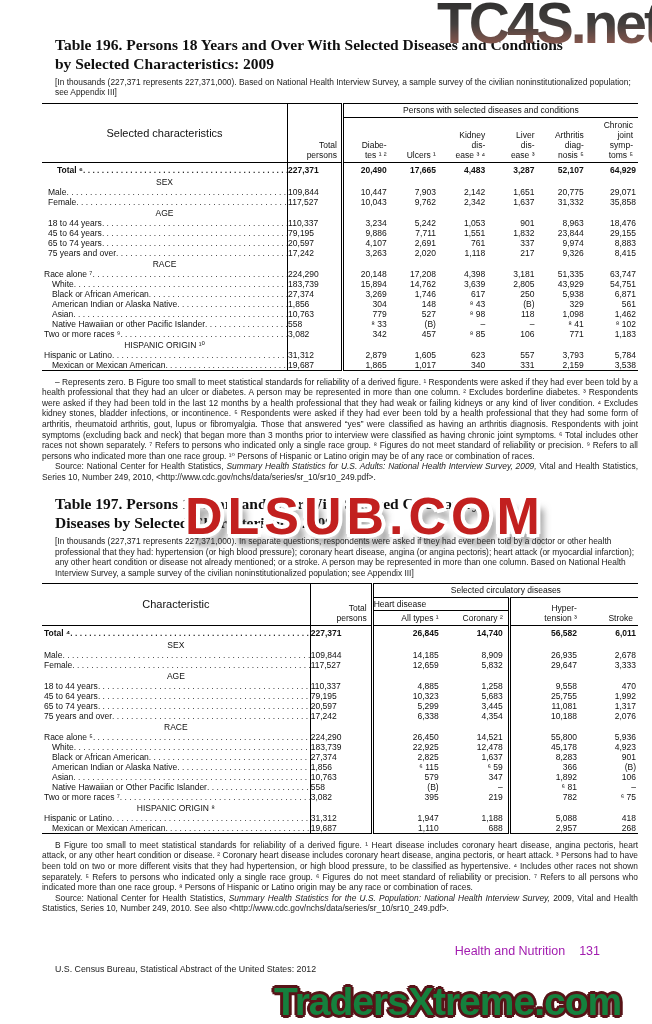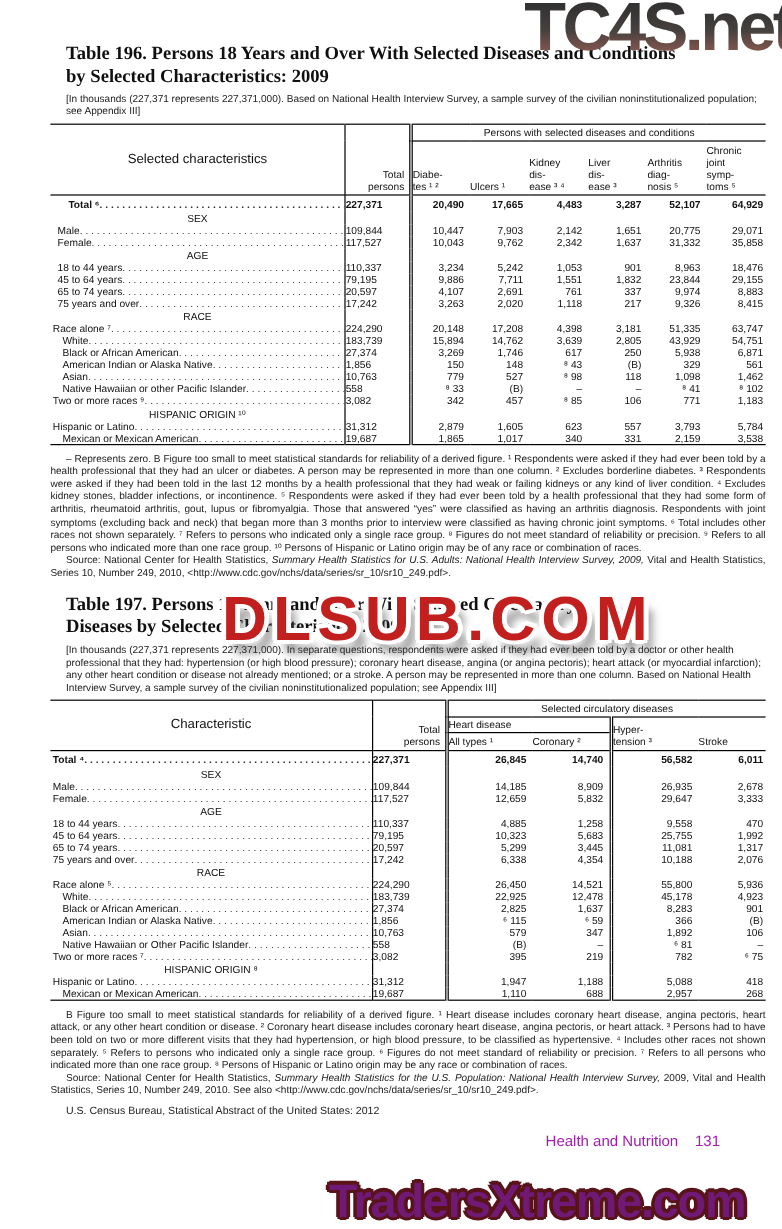--- a/index.html
+++ b/index.html
@@ -21,21 +21,21 @@
   table {
     border-collapse:collapse; width:100%; table-layout:fixed; margin-top:5px;
     font-size:8.5px; line-height:10px; color:#111;
     border-top:1.3px solid #000; border-bottom:1.4px solid #000;
   }
   th { font-weight:normal; }
   .stub-h { border-right:1px solid #000; text-align:center; vertical-align:middle; font-size:11px; }
   .totcol-h { border-right:3px double #000; vertical-align:bottom; text-align:right;
               padding:0 4px 2px 0; white-space:pre-line; }
   .spanner { text-align:center; border-bottom:1px solid #000; padding:1px 0 2px 0; }
-  .colh { vertical-align:bottom; text-align:left; padding:2px 5px 2px 0; white-space:pre-line; }
+  .colh { vertical-align:bottom; text-align:right; padding:2px 5px 2px 0; white-space:pre-line; }
   .hb { border-bottom:1.8px solid #000; }
   .grouph { text-align:left; border-bottom:1px solid #000; border-right:3px double #000; padding:1px 0; }
   .dr { border-right:3px double #000; }
 
   td { height:10px; vertical-align:bottom; }
   td.lbl-cell { border-right:1px solid #000; overflow:hidden; }
   td.totcell { border-right:3px double #000; text-align:left; padding-right:3px; }
   td.num { text-align:right; padding-right:5px; }
   td.num:last-child { padding-right:2px; }
   tr.total-row td { font-weight:bold; padding-top:2px; padding-bottom:1px; }
@@ -43,40 +43,40 @@
   .lblflex { display:flex; align-items:baseline; }
   .lbl { white-space:nowrap; }
   .dots { flex:1; overflow:hidden; white-space:nowrap; color:#2c2c2c; }
   .dots::before { content:" . . . . . . . . . . . . . . . . . . . . . . . . . . . . . . . . . . . . . . . . . . . . . . . . . . . . . . . . . . . . ."; }
 
   .fnote { font-size:8.4px; line-height:10.55px; text-align:justify; text-indent:13px; margin-top:6px; color:#1c1c1c; }
   .src { margin-top:0; }
 
   .foot-title { position:absolute; top:944px; right:52px; font-size:12.5px; color:#a21caf; }
   .foot-title .pageno { margin-left:14px; }
-  .foot-census { position:absolute; top:920px; left:55px; font-size:8.8px; color:#222; }
+  .foot-census { position:absolute; top:964px; left:55px; font-size:8.8px; color:#222; }
 
   .wm { position:absolute; font-family:"Liberation Sans","DejaVu Sans",sans-serif; pointer-events:none; }
   .wm-tc4s {
     top:-10px; right:-8px; z-index:5;
     font-size:57px; font-weight:900; letter-spacing:-3px;
     background:linear-gradient(180deg,#2f2f2f 15%,#44403e 52%,#82564d 80%,#9c756a 100%);
     -webkit-background-clip:text; background-clip:text; color:transparent;
   }
   .wm-dlsub {
     top:486px; left:185px; z-index:6;
     font-size:52px; font-weight:900; letter-spacing:5px; color:#c2201f;
     text-shadow:
       -3px -3px 0 #fff, 3px -3px 0 #fff, -3px 3px 0 #fff, 3px 3px 0 #fff,
       0 -4px 0 #fff, 0 4px 0 #fff, -4px 0 0 #fff, 4px 0 0 #fff,
       7px 11px 7px rgba(70,70,70,.55);
   }
   .wm-traders {
     top:980px; left:274px; z-index:6;
-    font-size:39px; font-weight:900; letter-spacing:-1px; color:#701a75;
+    font-size:39px; font-weight:900; letter-spacing:-1px; color:#15803d;
     text-shadow:
       -2px -2px 0 #581418, 2px -2px 0 #581418, -2px 2px 0 #581418, 2px 2px 0 #581418,
       0 -3px 0 #581418, 0 3px 0 #581418, -3px 0 0 #581418, 3px 0 0 #581418,
       0 0 8px #fff, 0 0 14px #fff;
   }
 </style>
 </head>
 <body>
 
 <div class="page">
@@ -322,21 +322,21 @@
           </tr>
 
           <tr>
             <td class="lbl-cell">
               <div class="lblflex">
                 <span class="lbl" style="padding-left: 10px;">American Indian or Alaska Native</span>
                 <span class="dots"></span>
               </div>
             </td>
             <td class="totcell">1,856</td>
-            <td class="num">150</td>
+            <td class="num">304</td>
             <td class="num">148</td>
             <td class="num">⁸ 43</td>
             <td class="num">(B)</td>
             <td class="num">329</td>
             <td class="num">561</td>
           </tr>
 
           <tr>
             <td class="lbl-cell">
               <div class="lblflex">

